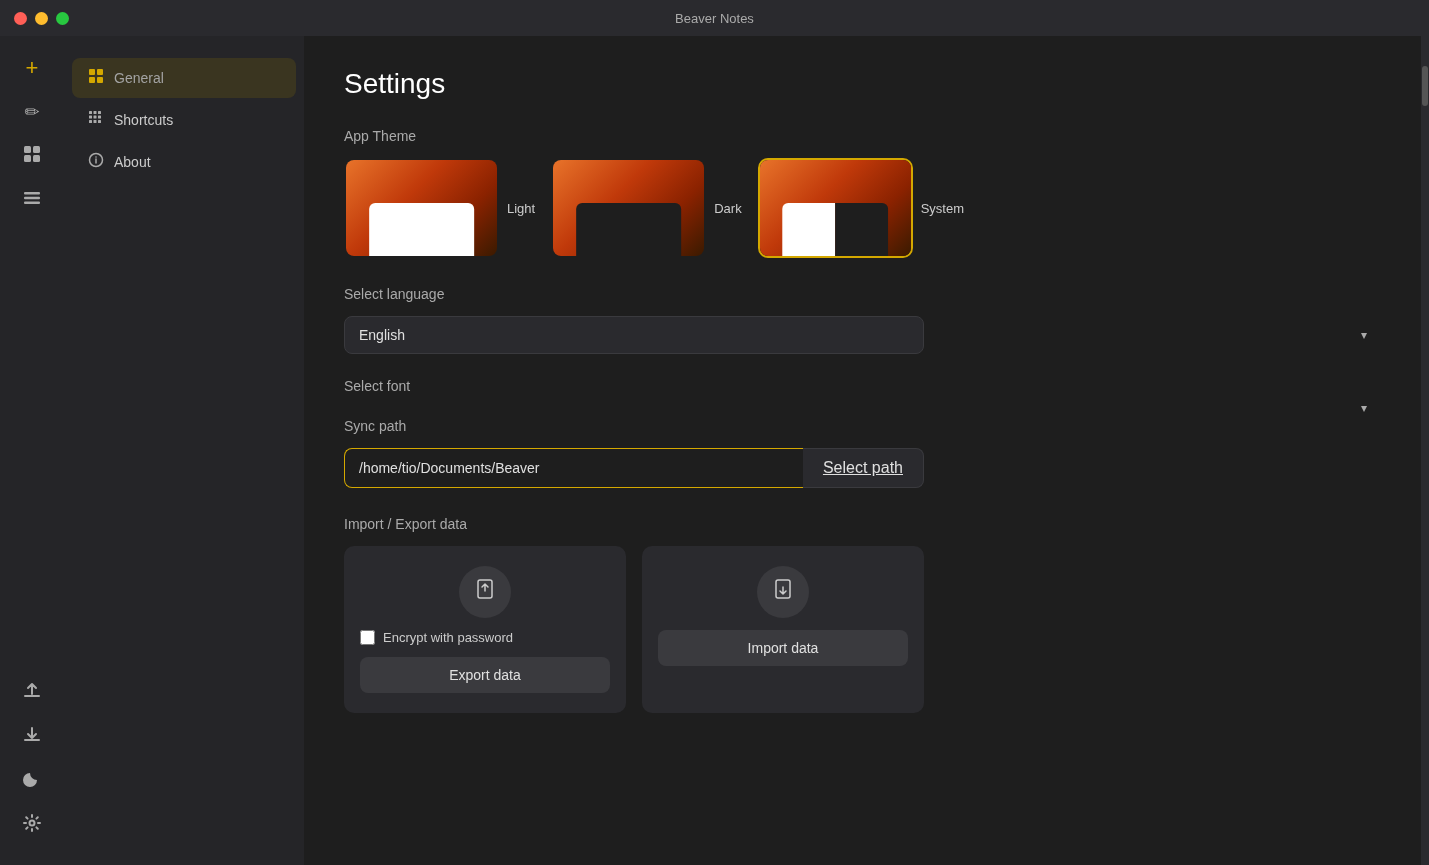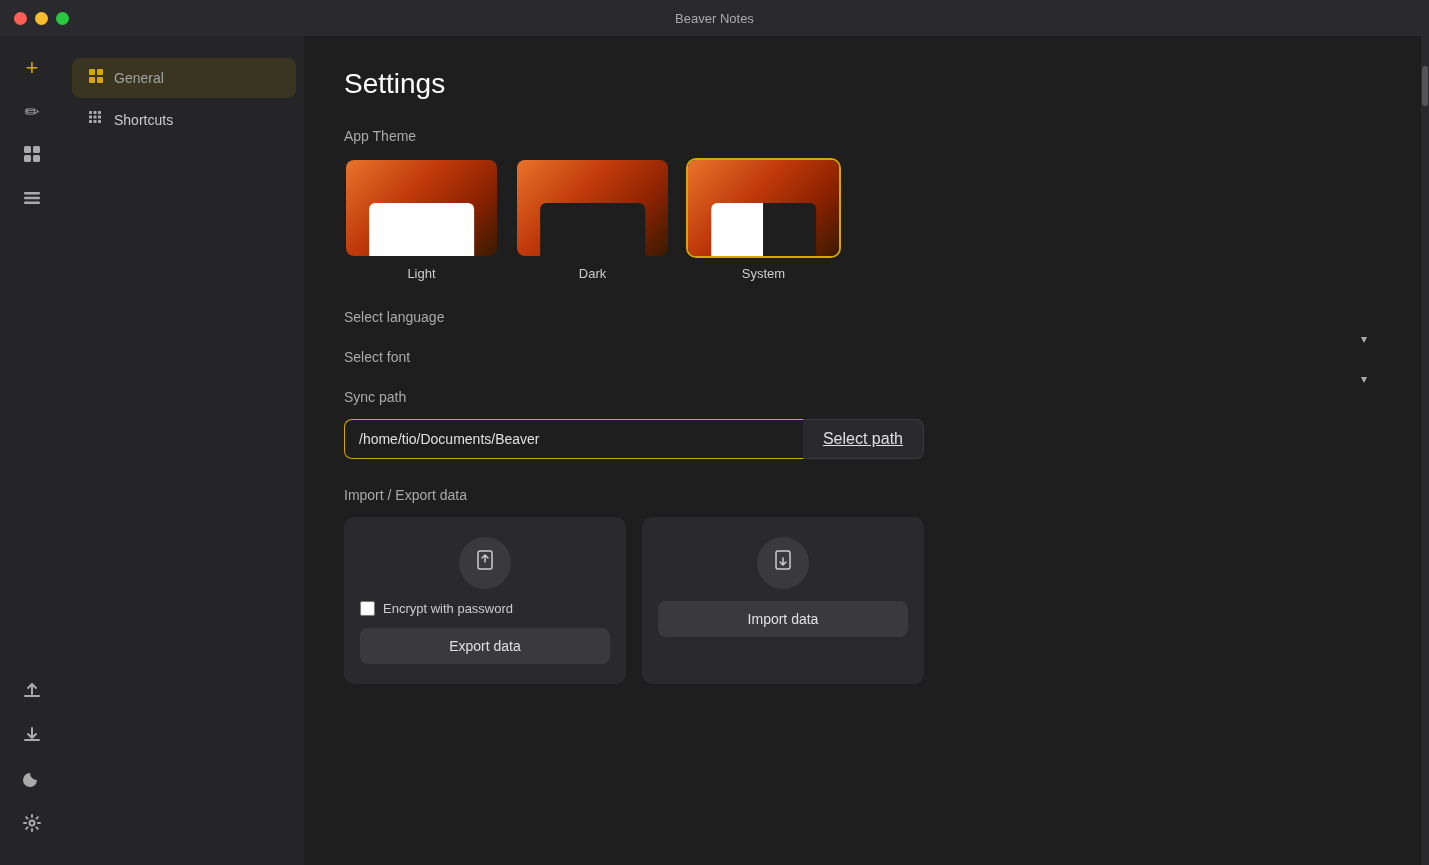--- a/index.html
+++ b/index.html
@@ -134,21 +134,21 @@
       font-weight: 500;
     }
     
     .theme-cards {
       display: flex;
       gap: 16px;
       margin-bottom: 28px;
     }
     .theme-card {
       display: flex;
-      flex-direction: column;
+      flex-direction: row;
       align-items: center;
       gap: 8px;
       cursor: pointer;
     }
     .theme-preview {
       width: 155px;
       height: 100px;
       border-radius: 10px;
       overflow: hidden;
       border: 2px solid transparent;
@@ -439,20 +439,30 @@
           <rect x="1" y="5.5" width="3" height="3" rx="0.5" fill="#aaa"></rect>
           <rect x="5.5" y="5.5" width="3" height="3" rx="0.5" fill="#aaa"></rect>
           <rect x="10" y="5.5" width="3" height="3" rx="0.5" fill="#aaa"></rect>
           <rect x="1" y="10" width="3" height="3" rx="0.5" fill="#aaa"></rect>
           <rect x="5.5" y="10" width="3" height="3" rx="0.5" fill="#aaa"></rect>
           <rect x="10" y="10" width="3" height="3" rx="0.5" fill="#aaa"></rect>
         </svg>
       </span>
       <span>Shortcuts</span>
     </div>
+    <div class="nav-item">
+      <span class="nav-icon">
+        <svg width="16" height="16" viewBox="0 0 16 16" fill="none">
+          <circle cx="8" cy="8" r="6.5" stroke="#aaa" stroke-width="1.5"></circle>
+          <path d="M8 7v4" stroke="#aaa" stroke-width="1.5" stroke-linecap="round"></path>
+          <circle cx="8" cy="5" r="0.8" fill="#aaa"></circle>
+        </svg>
+      </span>
+      <span>About</span>
+    </div>
   </div>
 
   <div class="content">
 
     <h1 class="page-title">Settings</h1>
 
     <p class="section-label">App Theme</p>
     <div class="theme-cards">
 
       <div class="theme-card">
@@ -482,20 +492,27 @@
             </div>
           </div>
         </div>
         <span class="theme-label">System</span>
       </div>
 
     </div>
 
     <p class="section-label">Select language</p>
     <div class="select-wrap">
+      <select>
+        <option>English</option>
+        <option>French</option>
+        <option>Spanish</option>
+        <option>German</option>
+        <option>Italian</option>
+      </select>
       <span class="select-arrow">▾</span>
     </div>
 
     <p class="section-label">Select font</p>
     <div class="select-wrap">
       <span class="select-arrow">▾</span>
     </div>
 
     <p class="section-label">Sync path</p>
     <div class="sync-path-row">

